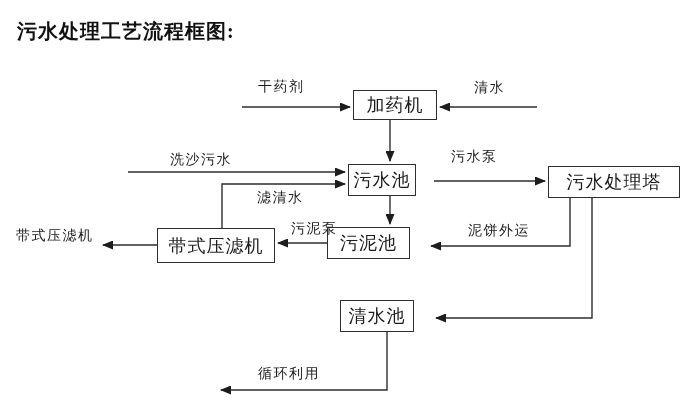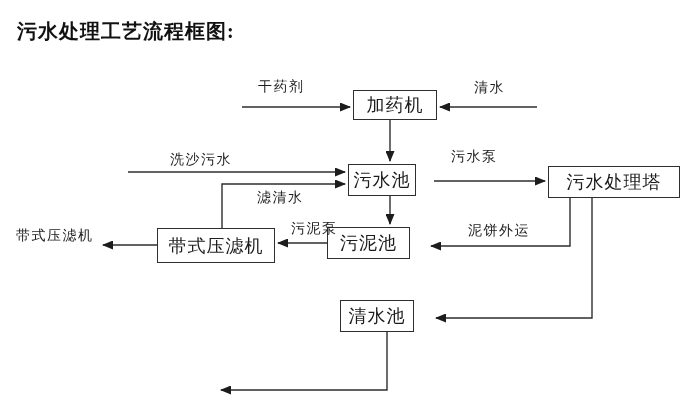--- a/index.html
+++ b/index.html
@@ -108,14 +108,15 @@
   </div>
 
   <span class="lbl" style="left:258px; top:80px;">干药剂</span>
   <span class="lbl" style="left:474px; top:81px;">清水</span>
   <span class="lbl" style="left:170px; top:153px;">洗沙污水</span>
   <span class="lbl" style="left:451px; top:150px;">污水泵</span>
   <span class="lbl" style="left:257px; top:191px;">滤清水</span>
   <span class="lbl" style="left:283px; top:222px;margin-left:8px;">污泥泵</span>
   <span class="lbl" style="left:468px; top:224px;">泥饼外运</span>
   <span class="lbl" style="left:16px;  top:229px;">带式压滤机</span>
+  <span class="lbl" style="left:258px; top:367px;">循环利用</span>
 
 </div>
 
 </body></html>

